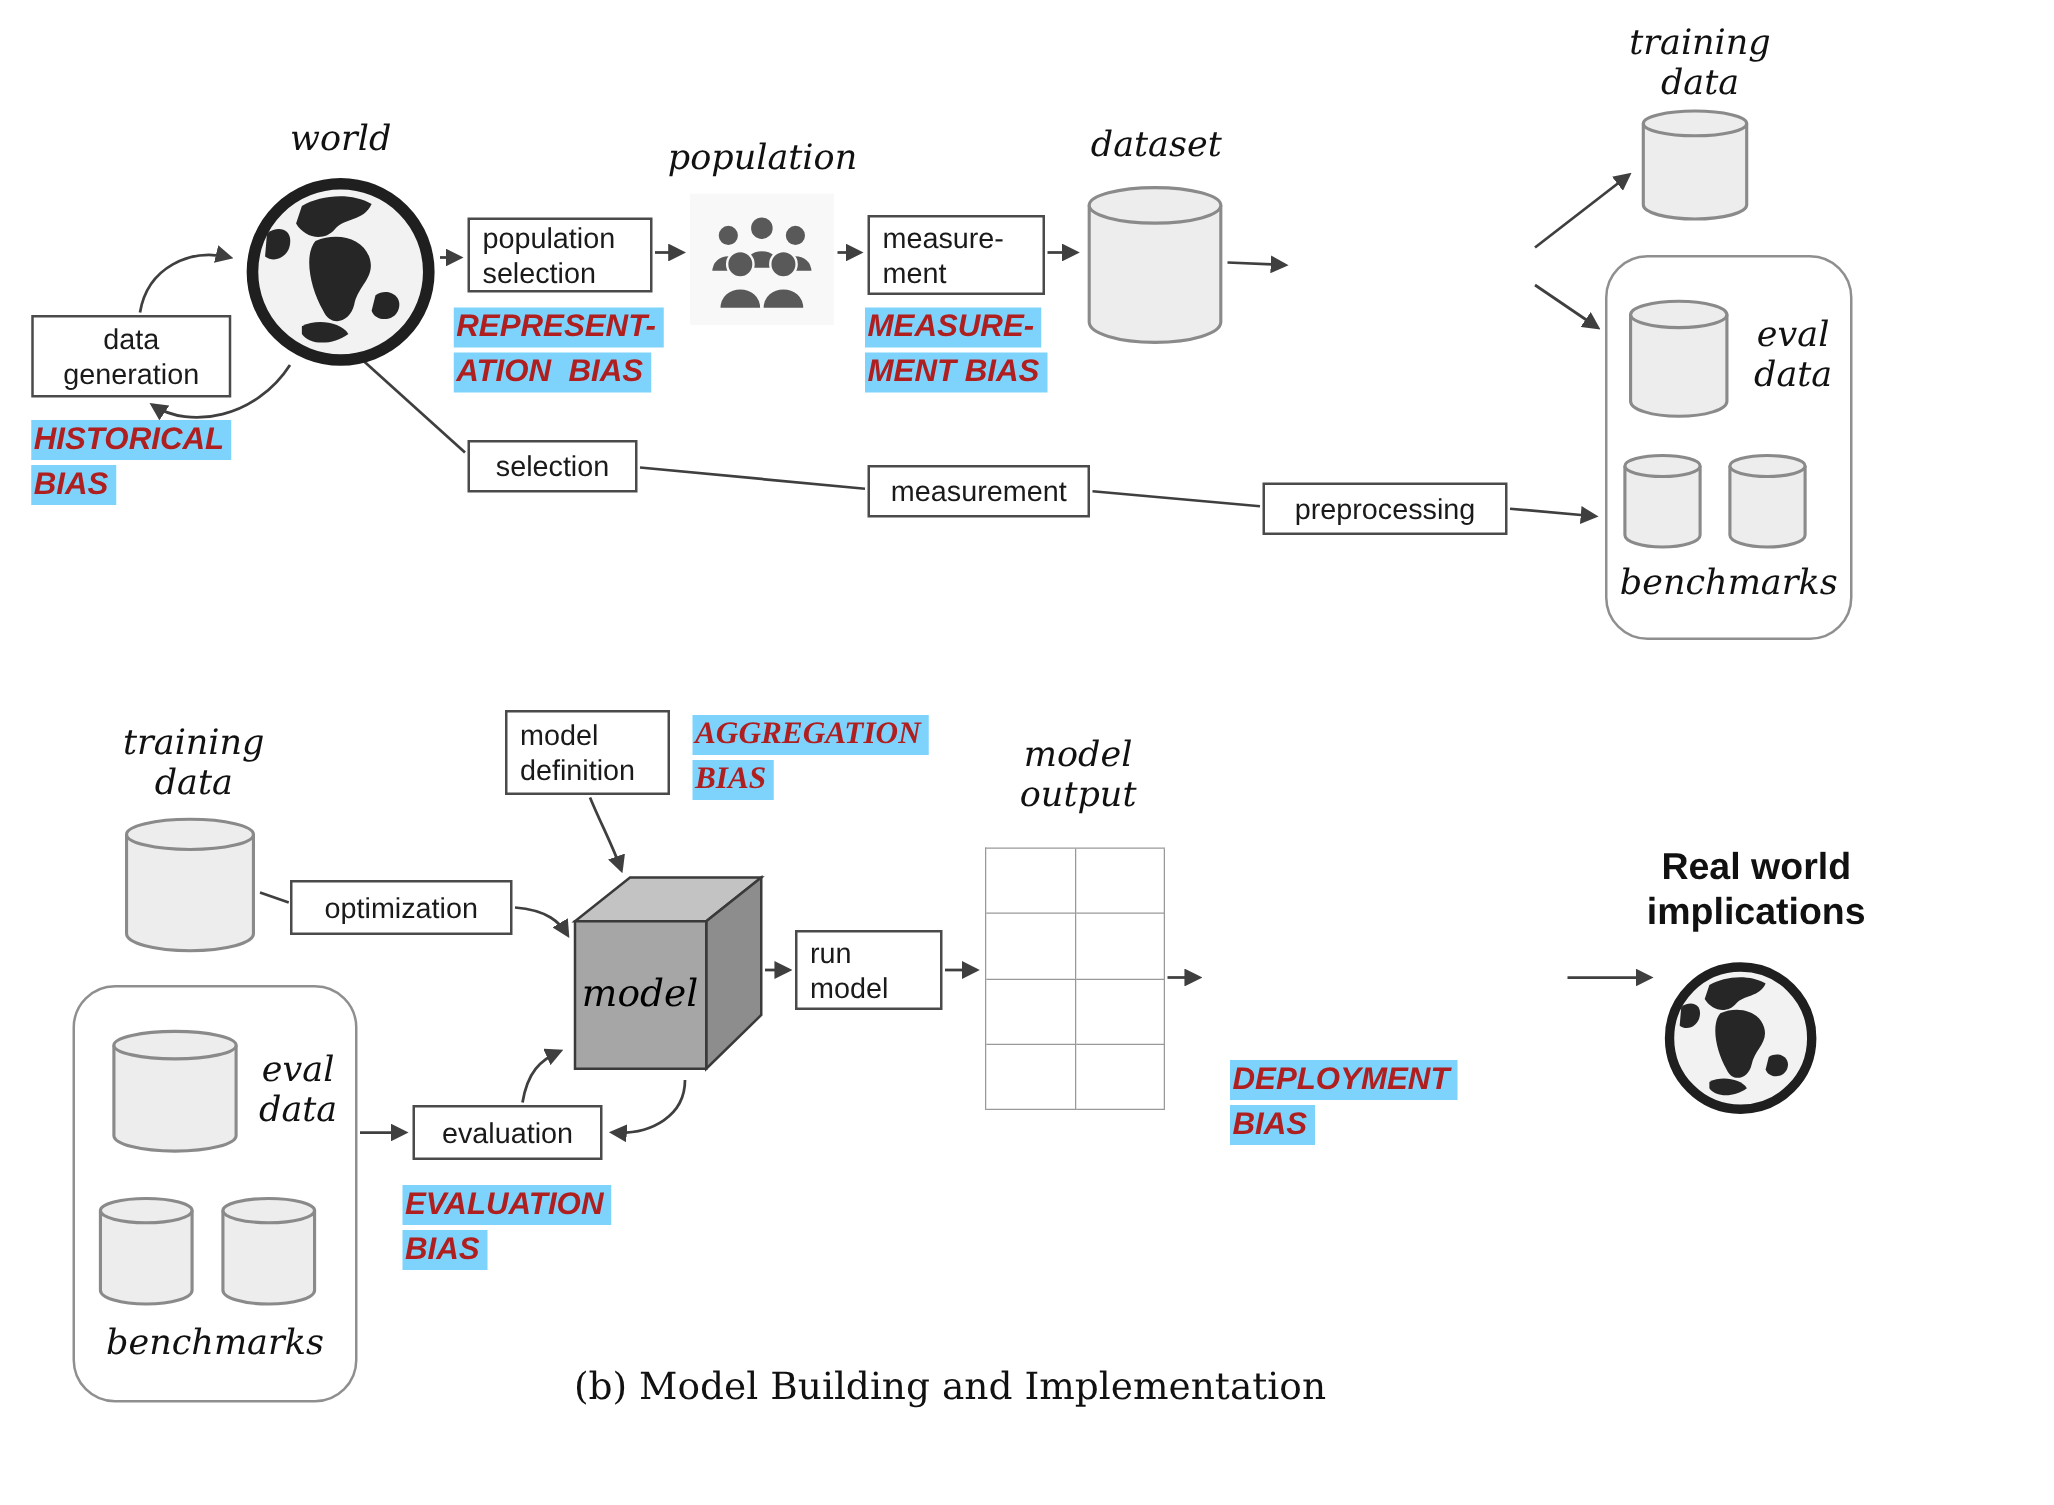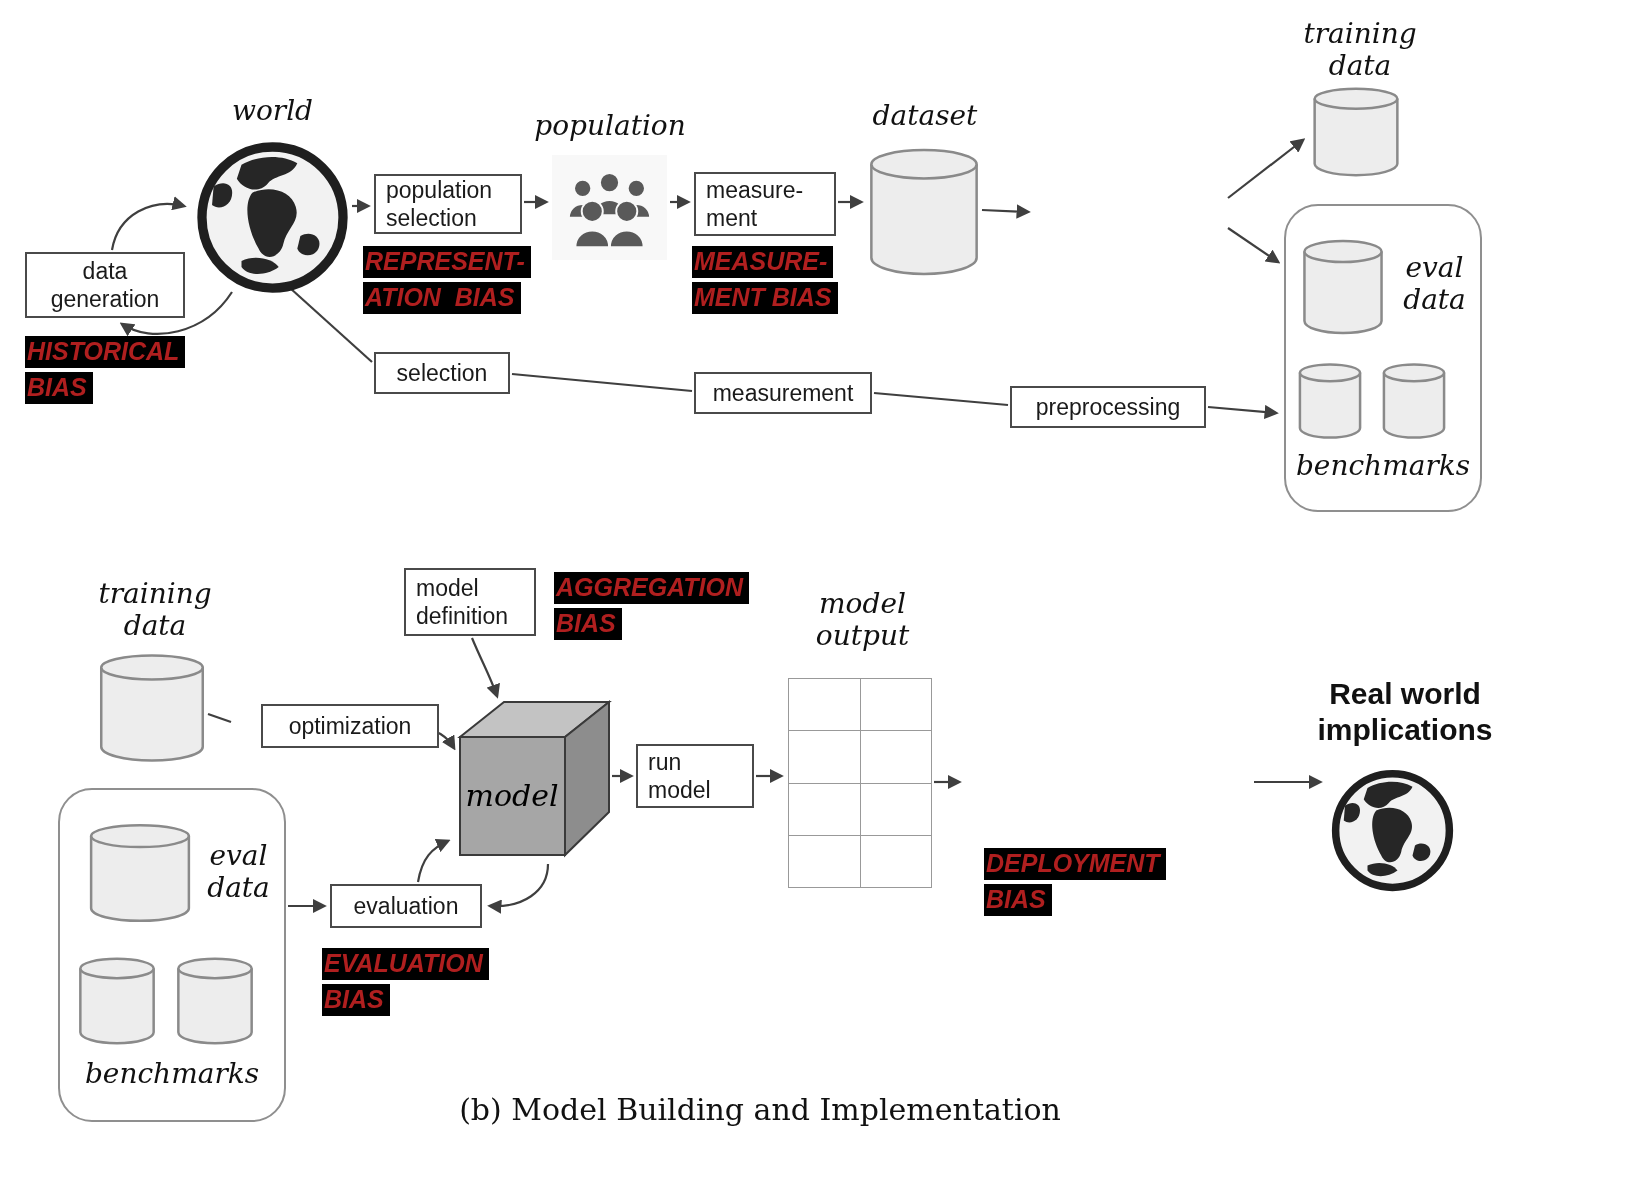--- a/index.html
+++ b/index.html
@@ -15,21 +15,21 @@
   }
   .box.center { justify-content:center; text-align:center; }
   .slabel {
     position:absolute; font-family:"DejaVu Serif", serif; font-style:italic;
     font-size:28px; color:#111; text-align:center; line-height:1.15; white-space:pre-line;
   }
   .bias {
     position:absolute; display:flex; flex-direction:column; align-items:flex-start; gap:4px;
     font-weight:bold; font-style:italic; font-size:25px; color:#b01f1f; line-height:1.15;
   }
-  .bias span { background:#000000; padding:1px 6px 2px 2px; white-space:pre; }
+  .bias span { background:#7dd3fc; padding:1px 6px 2px 2px; white-space:pre; }
   .caption {
     position:absolute; font-family:"DejaVu Serif", serif; font-size:30px; color:#111;
     text-align:center; white-space:pre-line;
   }
   .rrect { position:absolute; border:2px solid #8f8f8f; border-radius:34px; background:#fff; }
   .cyl { position:absolute; }
   .cyl svg, .icon svg { width:100%; height:100%; display:block; }
   .icon { position:absolute; }
   .grid {
     position:absolute; display:grid; grid-template-columns:1fr 1fr;
@@ -201,26 +201,26 @@
   <div class="slabel" style="left:80px;top:578px;width:150px;">training
 data</div>
 
   <div class="cyl" style="left:98px;top:652px;width:108px;height:112px;">
     <svg viewBox="0 0 100 130" preserveAspectRatio="none">
       <path d="M3,18 L3,110 C3,119 24,126 50,126 C76,126 97,119 97,110 L97,18" fill="#ededed" stroke="#8a8a8a" stroke-width="2.5" vector-effect="non-scaling-stroke"></path>
       <ellipse cx="50" cy="18" rx="47" ry="14" fill="#ededed" stroke="#8a8a8a" stroke-width="2.5" vector-effect="non-scaling-stroke"></ellipse>
     </svg>
   </div>
 
-  <div class="box center" style="left:232px;top:704px;width:178px;height:44px;margin-left:29px;">optimization</div>
+  <div class="box center" style="left:232px;top:704px;width:178px;height:44px;">optimization</div>
 
   <div class="box" style="left:404px;top:568px;width:132px;height:68px;">model
 definition</div>
 
-  <div class="bias" style="left:554px;top:572px;">
+  <div class="bias" style="left:554px;top:572px;font-family:Liberation Serif, serif;">
     <span>AGGREGATION</span>
     <span>BIAS</span>
   </div>
 
   <div class="icon" style="left:452px;top:692px;width:165px;height:170px;">
     <svg viewBox="0 0 165 170">
       <polygon points="8,45 113,45 157,10 52,10" fill="#c3c3c3" stroke="#3a3a3a" stroke-width="2"></polygon>
       <polygon points="113,45 157,10 157,120 113,163" fill="#8d8d8d" stroke="#3a3a3a" stroke-width="2"></polygon>
       <polygon points="8,45 113,45 113,163 8,163" fill="#a6a6a6" stroke="#3a3a3a" stroke-width="2"></polygon>
     </svg>

